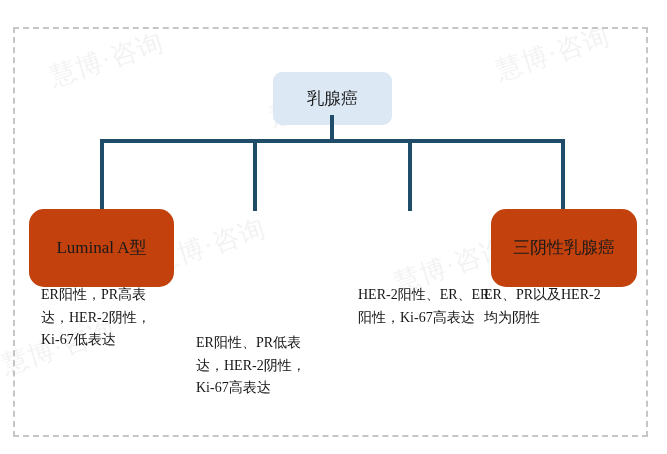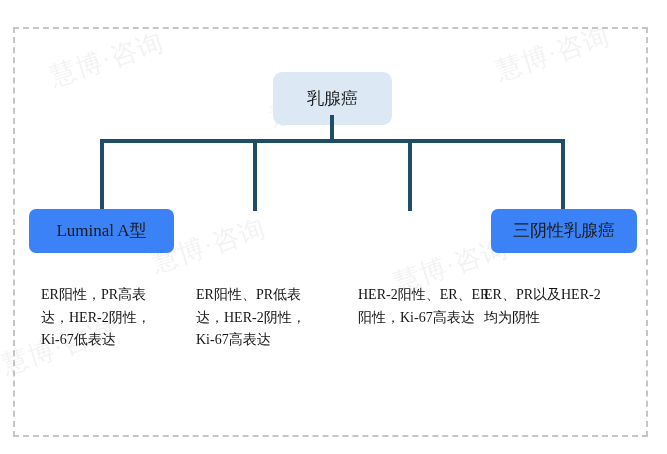--- a/index.html
+++ b/index.html
@@ -71,23 +71,23 @@
   .drop       { top: 139px; width: 4px; height: 72px; }
   .drop-1 { left: 100px; }
   .drop-2 { left: 253px; }
   .drop-3 { left: 408px; }
   .drop-4 { left: 561px; }
 
   
   .cat-box {
     position: absolute;
     top: 209px;
-    height: 44px;
-    background: #3b82f6;
-    border-radius: 7px;
+    height: 78px;
+    background: #c2410c;
+    border-radius: 15px;
     display: flex;
     align-items: center;
     justify-content: center;
     text-align: center;
     font-size: 17px;
     line-height: 1.35;
     color: #1a1a1a;
     padding: 0 6px;
     box-sizing: border-box;
   }
@@ -99,21 +99,21 @@
   
   .desc {
     position: absolute;
     top: 284px;
     font-size: 14px;
     line-height: 1.62;
     color: #141414;
     text-align: left;
   }
   .desc-1 { left: 41px;  width: 128px; }
-  .desc-2 { left: 196px; width: 128px; }
+  .desc-2 { left: 196px; width: 128px; margin-top: 48px; }
   .desc-3 { left: 358px; width: 132px; }
   .desc-4 { left: 484px; width: 126px; }
 
   
   .wm {
     position: absolute;
     color: rgba(155,155,155,0.13);
     font-size: 26px;
     letter-spacing: 1px;
     transform: rotate(-18deg);

